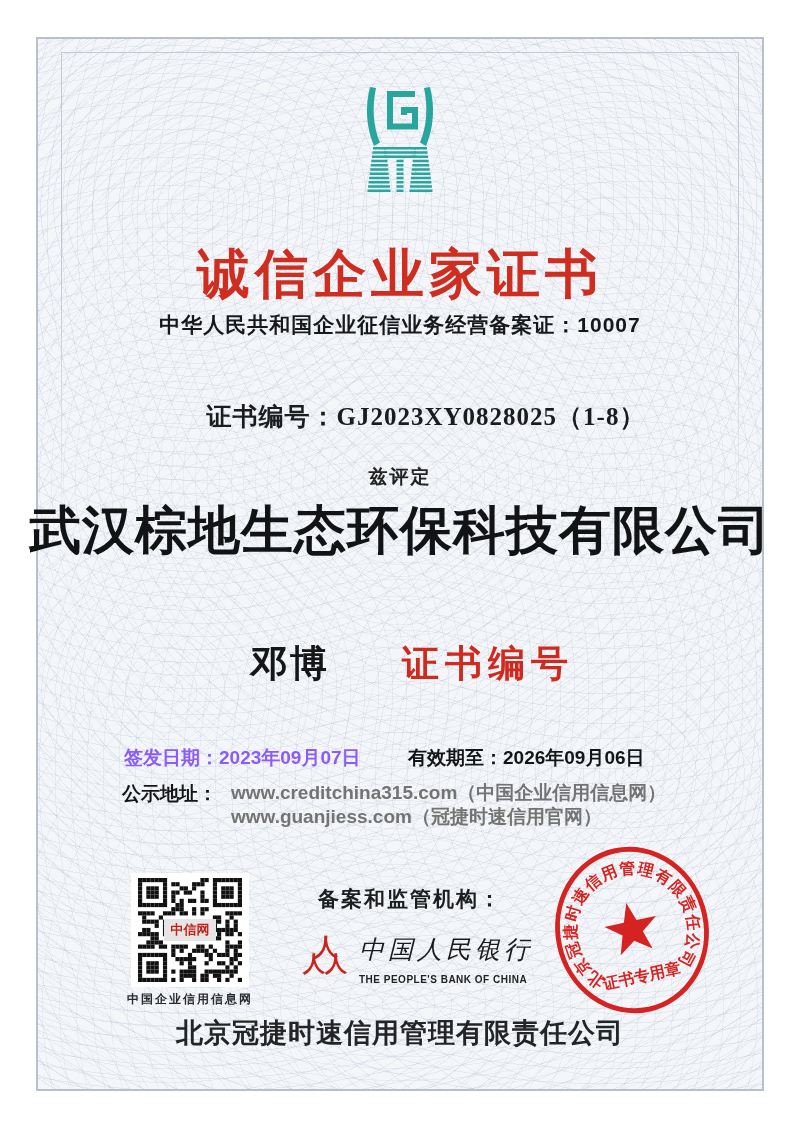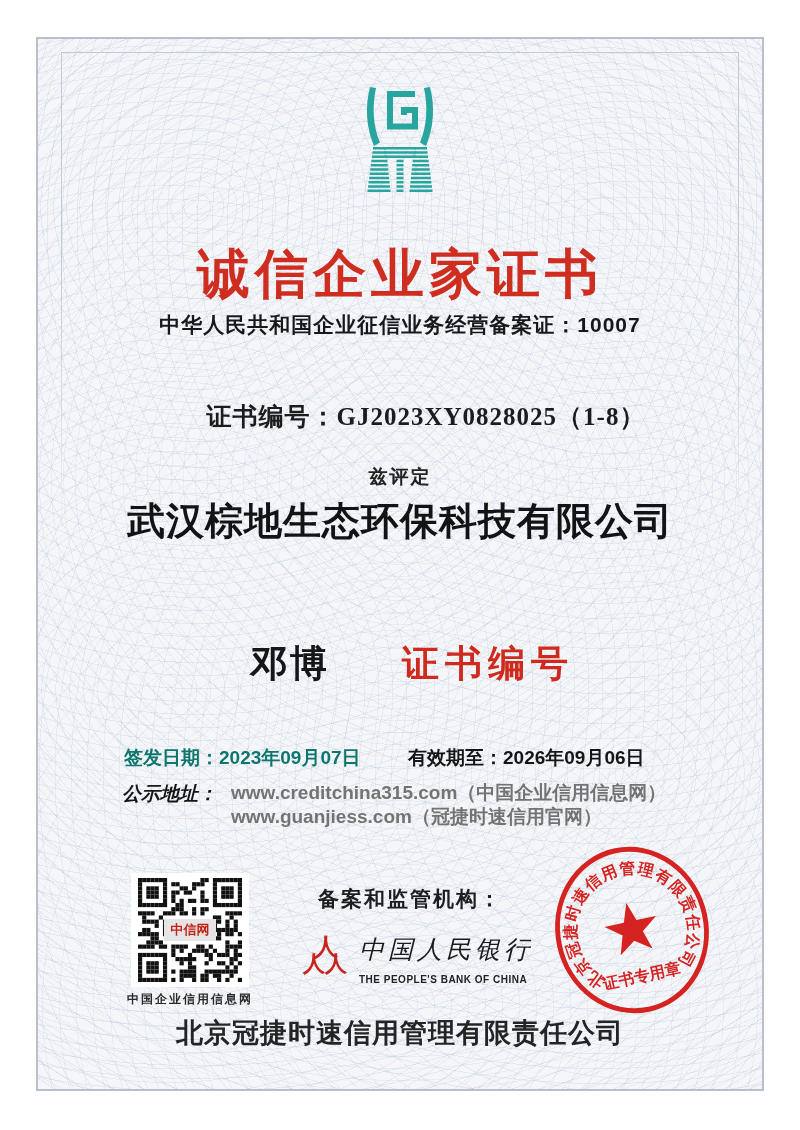--- a/index.html
+++ b/index.html
@@ -28,26 +28,26 @@
   .abs{position:absolute;}
   .center{left:0;right:0;text-align:center;}
   .cjk-serif{font-family:"Liberation Serif","DejaVu Serif",serif;}
   .cjk-sans{font-family:"Liberation Sans","DejaVu Sans",sans-serif;}
 
   .logo-box{left:340px;top:80px;width:120px;height:118px;}
   .title{top:239px;font-size:53px;font-weight:900;color:#ce2d20;letter-spacing:5px;}
   .subtitle{top:311px;font-size:21px;font-weight:700;color:#17181a;letter-spacing:1px;}
   .cert-no{top:400px;font-size:25px;font-weight:700;color:#1b1c1e;transform:translateX(26px);letter-spacing:1px;}
   .hereby{top:464px;font-size:19px;color:#222;font-weight:600;letter-spacing:2px;}
-  .company{top:496px;font-size:38px;font-weight:600;color:#121315;letter-spacing:1px;}
+  .company{top:496px;font-size:52px;font-weight:600;color:#121315;letter-spacing:1px;}
   .person{left:250px;top:639px;font-size:37px;font-weight:800;color:#151618;letter-spacing:3px;}
   .award{left:402px;top:639px;font-size:37px;font-weight:800;color:#cf2a1e;letter-spacing:6px;}
-  .date-issue{left:124px;top:745px;font-size:19px;font-weight:700;color:#0f766e;}
+  .date-issue{left:124px;top:745px;font-size:19px;font-weight:700;color:#8b5cf6;}
   .date-valid{left:408px;top:745px;font-size:19px;font-weight:700;color:#141517;}
-  .pub-label{left:122px;top:781px;font-size:19px;font-weight:700;color:#141517;font-style:italic;}
+  .pub-label{left:122px;top:781px;font-size:19px;font-weight:700;color:#141517;}
   .pub-lines{left:219px;top:781px;font-size:19px;font-weight:700;color:#737373;line-height:24px;margin-left:12px;}
   .pub-lines div{white-space:nowrap;}
   .qr-box{left:131px;top:873px;width:118px;height:114px;background:#ffffff;}
   .qr-box svg{position:absolute;left:6px;top:5px;}
   .qr-center{position:absolute;left:33px;top:46px;width:52px;height:22px;background:#e5e5e5;
     color:#c22318;font-size:13px;font-weight:700;text-align:center;line-height:22px;
     font-family:"Liberation Serif","DejaVu Serif",serif;}
   .qr-label{left:118px;top:991px;width:144px;text-align:center;font-size:12px;font-weight:600;
     color:#2a2b2d;letter-spacing:2px;}
   .regulator{left:255px;top:885px;width:310px;text-align:center;font-size:21px;font-weight:600;color:#1c1d1f;letter-spacing:2px;}

